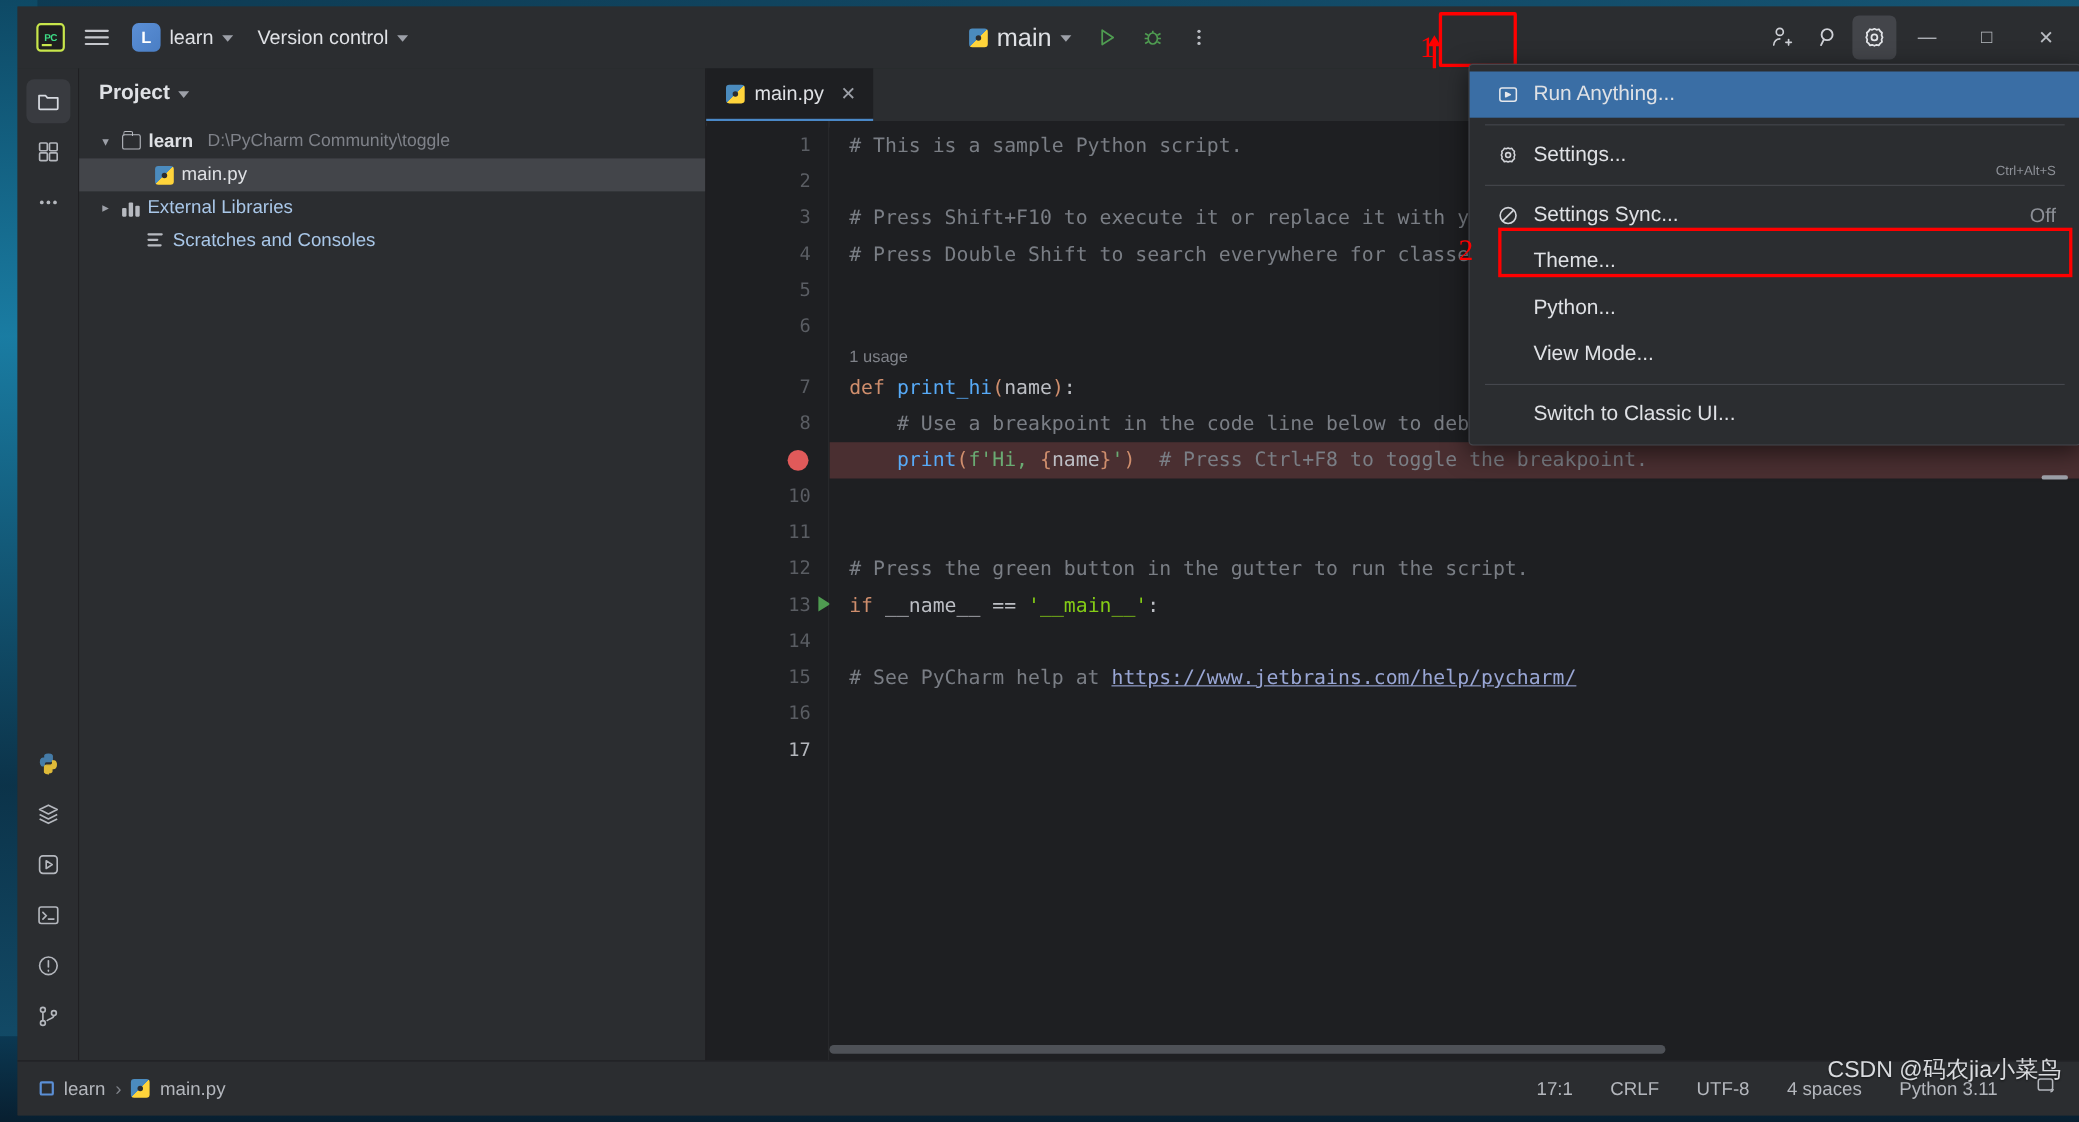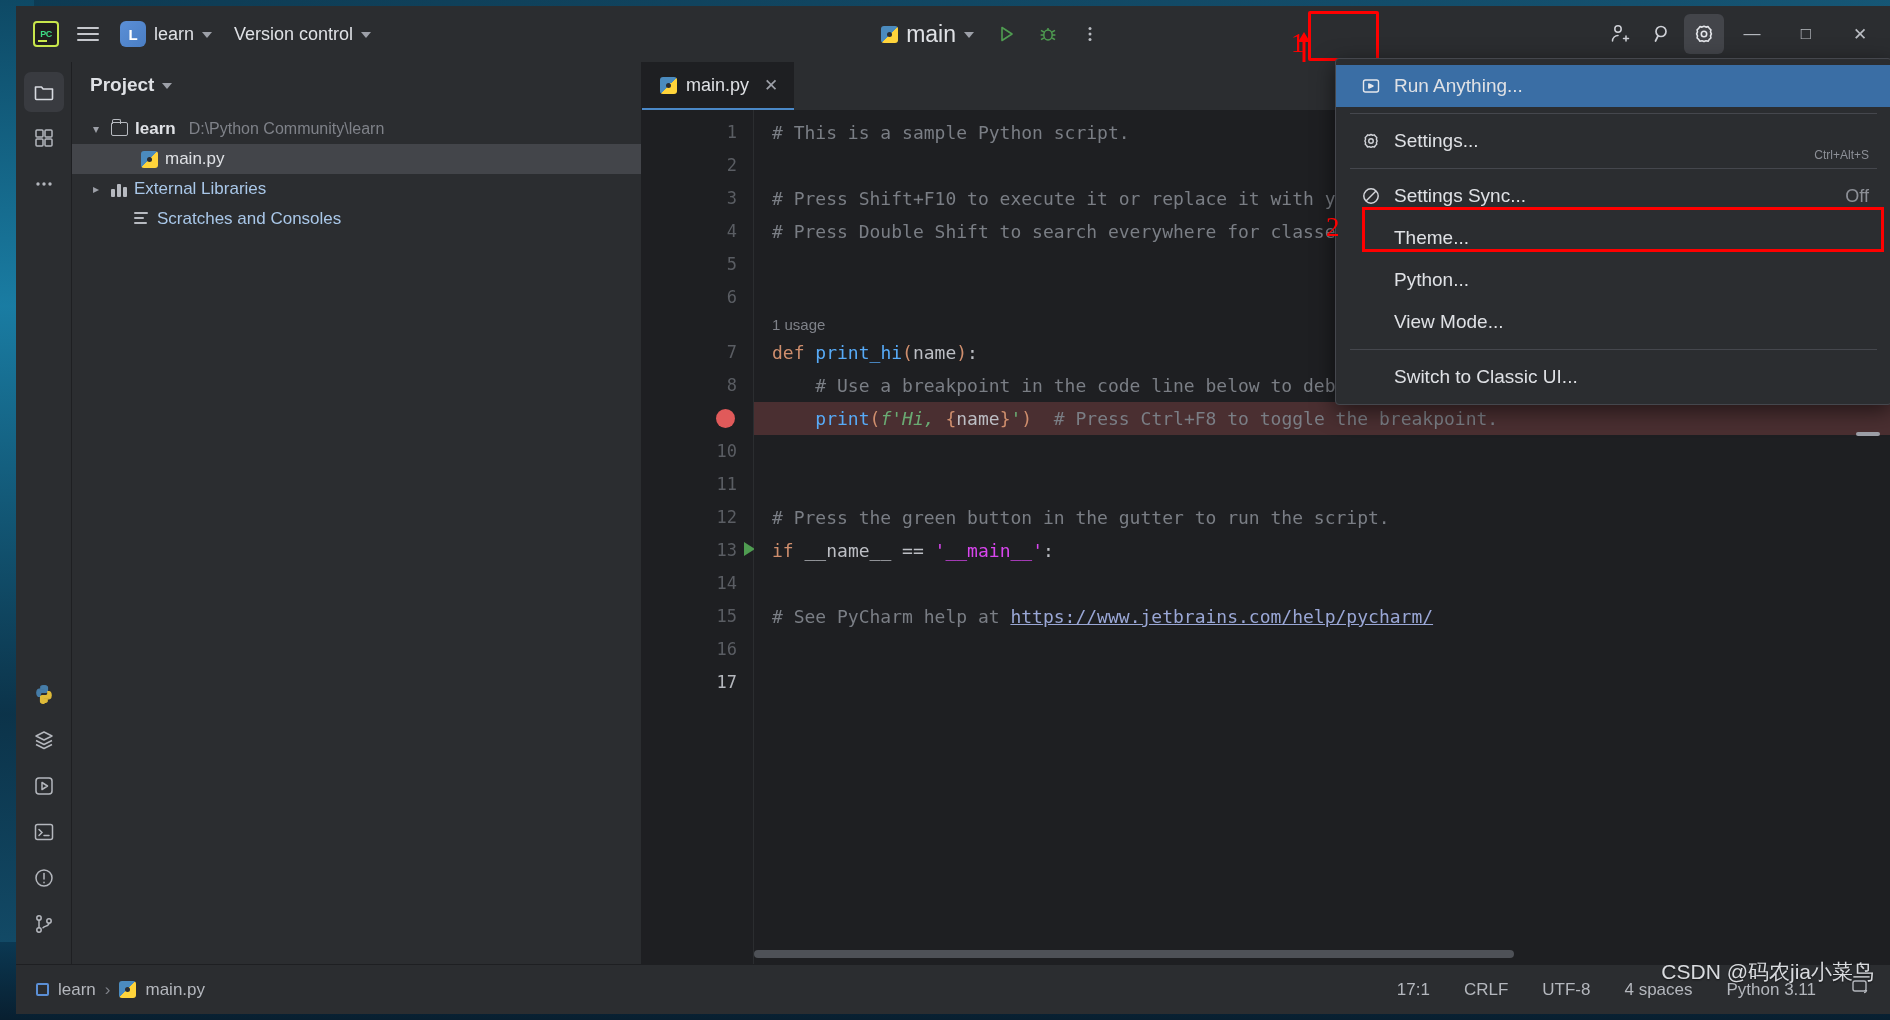--- a/index.html
+++ b/index.html
@@ -233,22 +233,22 @@
     padding-left: 18px; color: #bcbec4;
   }
   .cl.hl { background: #4a2f31; }
   .inlay {
     height: 22px; line-height: 22px; padding-left: 18px;
     font-family: "Liberation Sans", sans-serif; font-size: 15px; color: #7f8289;
   }
   .cm  { color: #7a7e85; }
   .kw  { color: #cf8e6d; }
   .fn  { color: #57aaf7; }
-  .str { color: #d946ef; }
-  .fstr{ color: #6aab73; font-style: italic; }
+  .str { color: #84cc16; }
+  .fstr{ color: #6aab73; }
   .brace { color: #cf8e6d; }
   .ident { color: #bcbec4; }
   .link { color: #9aa7d6; text-decoration: underline; }
 
   #hscroll {
     position: absolute; left: 112px; right: 60px; bottom: 6px; height: 8px;
   }
   #hscroll .thumb {
     height: 8px; width: 760px; border-radius: 4px; background: #4e5157; cursor: pointer;
   }
@@ -487,21 +487,21 @@
       <div id="project-head">
         <span class="ttl">Project</span>
         <span class="chev"></span>
       </div>
       <div class="tree">
 
         <div class="tree-row" style="padding-left:16px;">
           <span class="tw">▾</span>
           <span class="folder-ic"></span>
           <span class="t-label bold">learn</span>
-          <span class="t-path">D:\Python Community\learn</span>
+          <span class="t-path">D:\PyCharm Community\toggle</span>
         </div>
 
         <div class="tree-row selected" style="padding-left:46px;">
           <span class="tw none">▸</span>
           <span class="py-ic"></span>
           <span class="t-label">main.py</span>
         </div>
 
         <div class="tree-row" style="padding-left:16px;">
           <span class="tw">▸</span>

